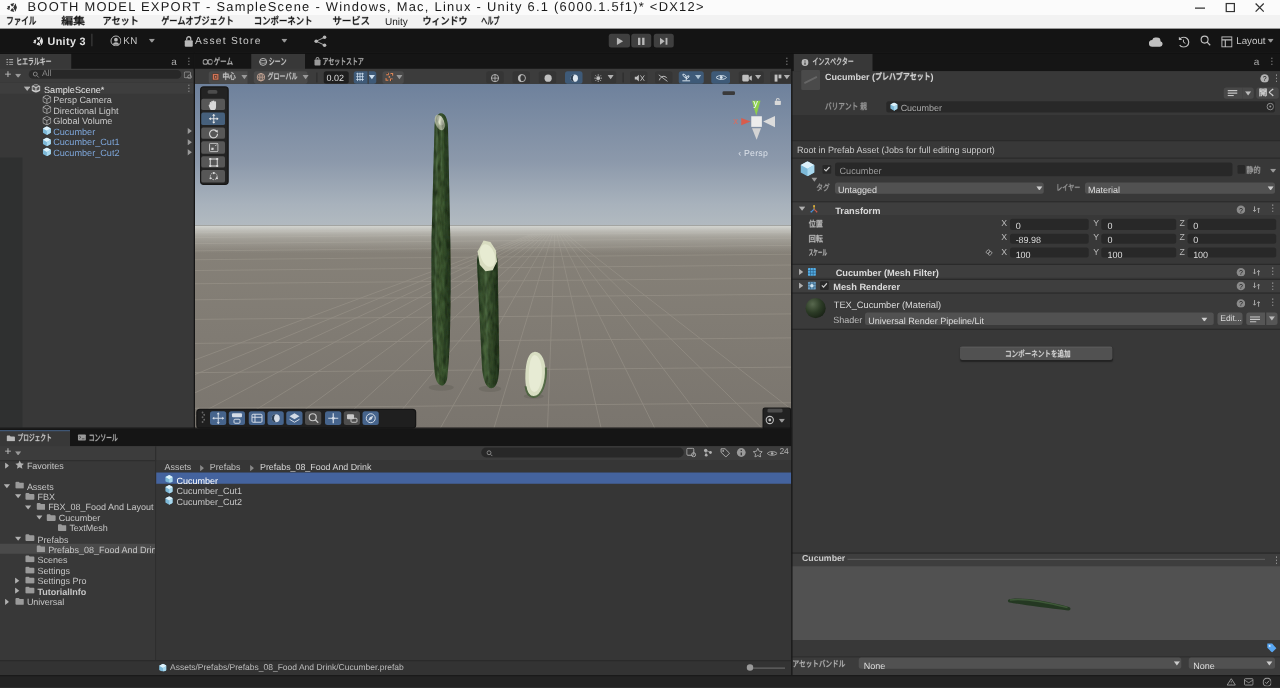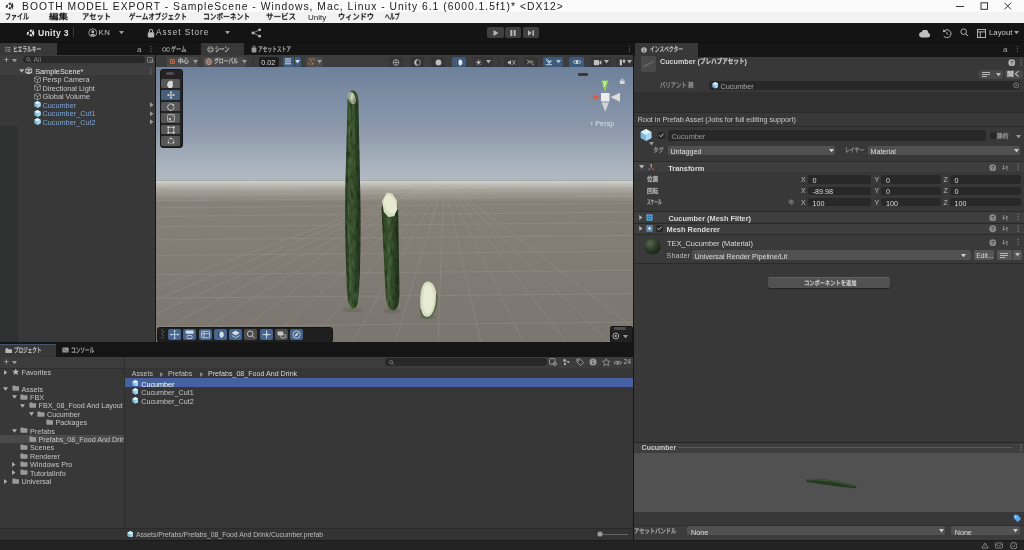--- a/index.html
+++ b/index.html
@@ -938,55 +938,55 @@
 <svg class="a" style="left:28.5px;top:411.9px" width="5" height="4" viewBox="0 0 6 4">
     <path d="M0 0h6L3 4z" fill="#b0b0b0"></path>
   </svg>
 <svg class="a" style="left:37.0px;top:410.5px" width="7.5" height="6.0" viewBox="0 0 10 8">
     <path d="M0.5 1.5a1 1 0 011-1h2.5l1 1.2h4a1 1 0 011 1v4a1 1 0 01-1 1h-7.5a1 1 0 01-1-1z" fill="#9a9a9a"></path>
   </svg>
 <div class="tx" style="left:47.0px;top:409.7px;font-size:7.2px;color:#c6c6c6;font-weight:normal;">Cucumber</div>
 <svg class="a" style="left:45.5px;top:418.90000000000003px" width="7.5" height="6.0" viewBox="0 0 10 8">
     <path d="M0.5 1.5a1 1 0 011-1h2.5l1 1.2h4a1 1 0 011 1v4a1 1 0 01-1 1h-7.5a1 1 0 01-1-1z" fill="#9a9a9a"></path>
   </svg>
-<div class="tx" style="left:55.5px;top:418.1px;font-size:7.2px;color:#c6c6c6;font-weight:normal;">Packages</div>
+<div class="tx" style="left:55.5px;top:418.1px;font-size:7.2px;color:#c6c6c6;font-weight:normal;">TextMesh</div>
 <svg class="a" style="left:11.5px;top:428.7px" width="5" height="4" viewBox="0 0 6 4">
     <path d="M0 0h6L3 4z" fill="#b0b0b0"></path>
   </svg>
 <svg class="a" style="left:20.0px;top:427.3px" width="7.5" height="6.0" viewBox="0 0 10 8">
     <path d="M0.5 1.5a1 1 0 011-1h2.5l1 1.2h4a1 1 0 011 1v4a1 1 0 01-1 1h-7.5a1 1 0 01-1-1z" fill="#9a9a9a"></path>
   </svg>
 <div class="tx" style="left:30.0px;top:426.5px;font-size:7.2px;color:#c6c6c6;font-weight:normal;">Prefabs</div>
 <div class="a" style="left:0px;top:434.7px;width:124px;height:8.4px;background:#4a4a4a;"></div>
 <svg class="a" style="left:28.5px;top:435.7px" width="7.5" height="6.0" viewBox="0 0 10 8">
     <path d="M0.5 1.5a1 1 0 011-1h2.5l1 1.2h4a1 1 0 011 1v4a1 1 0 01-1 1h-7.5a1 1 0 01-1-1z" fill="#9a9a9a"></path>
   </svg>
 <div class="tx" style="left:38.5px;top:434.9px;font-size:7.2px;color:#c6c6c6;font-weight:normal;">Prefabs_08_Food And Drink</div>
 <svg class="a" style="left:20.0px;top:444.1px" width="7.5" height="6.0" viewBox="0 0 10 8">
     <path d="M0.5 1.5a1 1 0 011-1h2.5l1 1.2h4a1 1 0 011 1v4a1 1 0 01-1 1h-7.5a1 1 0 01-1-1z" fill="#9a9a9a"></path>
   </svg>
 <div class="tx" style="left:30.0px;top:443.3px;font-size:7.2px;color:#c6c6c6;font-weight:normal;">Scenes</div>
 <svg class="a" style="left:20.0px;top:452.5px" width="7.5" height="6.0" viewBox="0 0 10 8">
     <path d="M0.5 1.5a1 1 0 011-1h2.5l1 1.2h4a1 1 0 011 1v4a1 1 0 01-1 1h-7.5a1 1 0 01-1-1z" fill="#9a9a9a"></path>
   </svg>
-<div class="tx" style="left:30.0px;top:451.7px;font-size:7.2px;color:#c6c6c6;font-weight:normal;">Renderer</div>
+<div class="tx" style="left:30.0px;top:451.7px;font-size:7.2px;color:#c6c6c6;font-weight:normal;">Settings</div>
 <svg class="a" style="left:12.0px;top:461.6px" width="3.5" height="5" viewBox="0 0 4 6">
     <path d="M0 0l4 3-4 3z" fill="#b0b0b0"></path>
   </svg>
 <svg class="a" style="left:20.0px;top:460.90000000000003px" width="7.5" height="6.0" viewBox="0 0 10 8">
     <path d="M0.5 1.5a1 1 0 011-1h2.5l1 1.2h4a1 1 0 011 1v4a1 1 0 01-1 1h-7.5a1 1 0 01-1-1z" fill="#9a9a9a"></path>
   </svg>
-<div class="tx" style="left:30.0px;top:460.1px;font-size:7.2px;color:#c6c6c6;font-weight:normal;">Windows Pro</div>
+<div class="tx" style="left:30.0px;top:460.1px;font-size:7.2px;color:#c6c6c6;font-weight:normal;">Settings Pro</div>
 <svg class="a" style="left:12.0px;top:470.0px" width="3.5" height="5" viewBox="0 0 4 6">
     <path d="M0 0l4 3-4 3z" fill="#b0b0b0"></path>
   </svg>
 <svg class="a" style="left:20.0px;top:469.3px" width="7.5" height="6.0" viewBox="0 0 10 8">
     <path d="M0.5 1.5a1 1 0 011-1h2.5l1 1.2h4a1 1 0 011 1v4a1 1 0 01-1 1h-7.5a1 1 0 01-1-1z" fill="#9a9a9a"></path>
   </svg>
-<div class="tx" style="left:30.0px;top:468.5px;font-size:7.2px;color:#c6c6c6;font-weight:normal;">TutorialInfo</div>
+<div class="tx" style="left:30.0px;top:468.5px;font-size:7.2px;color:#c6c6c6;font-weight:bold;">TutorialInfo</div>
 <svg class="a" style="left:3.5px;top:478.8px" width="3.5" height="5" viewBox="0 0 4 6">
     <path d="M0 0l4 3-4 3z" fill="#b0b0b0"></path>
   </svg>
 <svg class="a" style="left:11.5px;top:478.1px" width="7.5" height="6.0" viewBox="0 0 10 8">
     <path d="M0.5 1.5a1 1 0 011-1h2.5l1 1.2h4a1 1 0 011 1v4a1 1 0 01-1 1h-7.5a1 1 0 01-1-1z" fill="#9a9a9a"></path>
   </svg>
 <div class="tx" style="left:21.5px;top:477.3px;font-size:7.2px;color:#c6c6c6;font-weight:normal;">Universal</div>
 <div class="a" style="left:124px;top:356.5px;width:1px;height:171.5px;background:#2e2e2e;"></div>
 <div class="a" style="left:125px;top:368px;width:508px;height:160px;background:#363636;"></div>
 <div class="tx" style="left:131.7px;top:369.6px;font-size:7.1px;color:#c0c0c0;font-weight:normal;">Assets</div>

